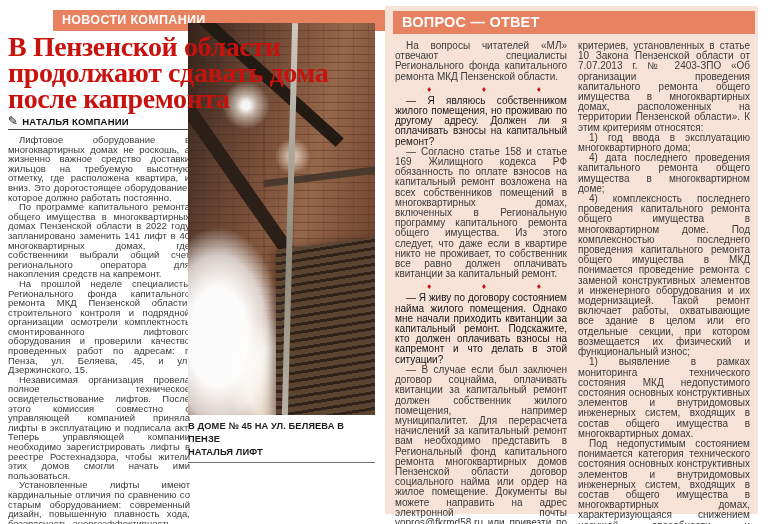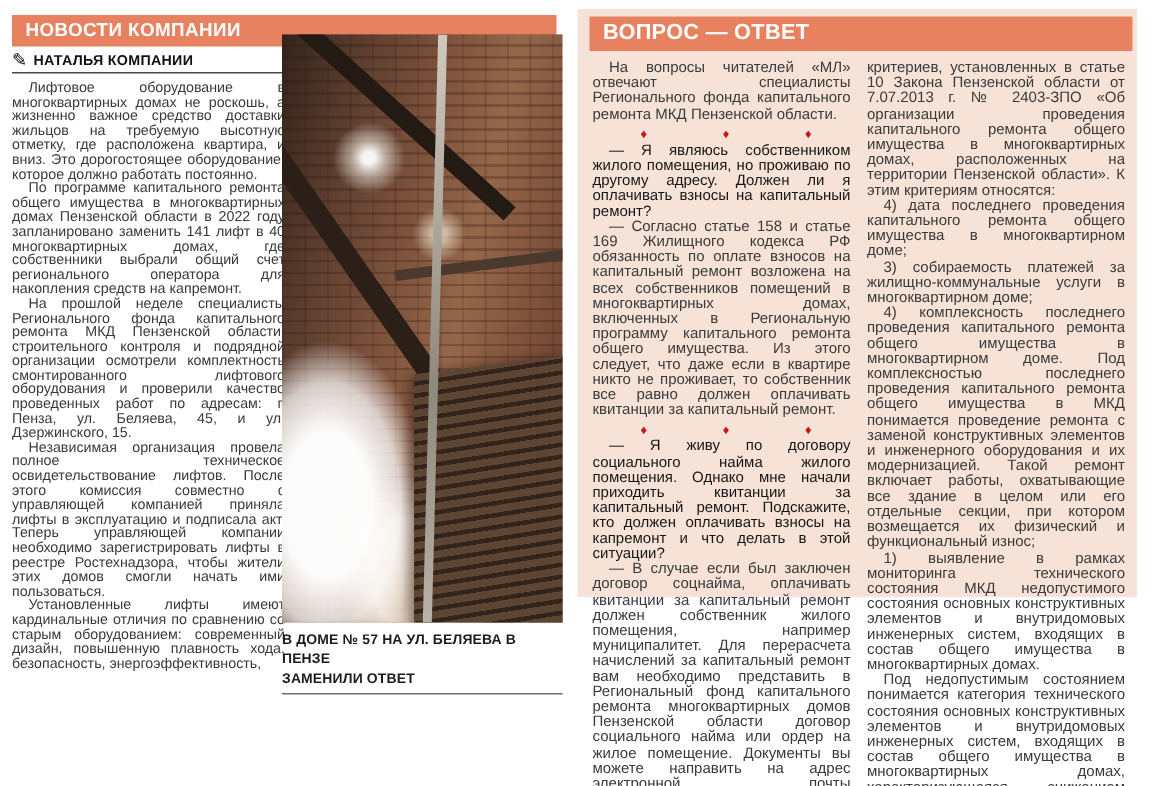--- a/index.html
+++ b/index.html
@@ -6,21 +6,21 @@
   body{
     width:768px;height:524px;position:relative;overflow:hidden;
     background:#ffffff;
     font-family:"Liberation Sans","DejaVu Sans",sans-serif;
     -webkit-font-smoothing:antialiased;
   }
   
   .news{position:absolute;left:8px;top:10px;width:375px;}
   .news-bar{
     background:#e8815f;color:#fff;font-weight:bold;font-size:12.5px;
-    height:21px;line-height:21px;padding-left:9px;letter-spacing:.3px;width:354px;
+    height:21px;line-height:21px;padding-left:9px;letter-spacing:.3px;width:354px;margin-left:45px;
   }
   .headline{
     position:relative;z-index:5;margin:3px 0 0;
     font-family:"Liberation Serif","DejaVu Serif",serif;font-weight:bold;
     color:#c8120e;font-size:28px;line-height:26px;letter-spacing:-.4px;
   }
   .headline span{display:block;}
   .byline{
     display:flex;align-items:center;gap:4px;width:180px;margin-top:3px;
     padding-bottom:2px;border-bottom:1.5px solid #4a4a4a;
@@ -50,21 +50,21 @@
   .ph-cross{position:absolute;left:40%;top:150px;width:120px;height:7px;background:#4a392c;transform:rotate(-7deg);}
   .ph-panel{
     position:absolute;right:-6px;bottom:-8px;width:56%;height:46%;
     background:repeating-linear-gradient(178deg,#5d4534 0 5px,#33241b 5px 8px);
     transform:skewY(-7deg);box-shadow:-4px 0 8px rgba(40,20,10,.45);
   }
   .caption-wrap{position:absolute;left:188px;top:420px;width:187px;z-index:2;}
   .caption div{font-size:9.3px;font-weight:bold;line-height:13px;color:#1c1c1c;letter-spacing:.1px;}
   .cap-rule{border:none;border-top:1.5px solid #6e6e6e;margin:3px 0 4px;}
   
-  .qa{position:absolute;left:385px;top:6px;width:373px;height:392px;background:#f7e2d7;}
+  .qa{position:absolute;left:385px;top:6px;width:373px;height:508px;background:#f7e2d7;}
   .qa-bar{
     margin:5px 3px 0 8px;background:#e8815f;color:#fff;font-weight:bold;
     font-size:14.5px;height:23px;line-height:23px;padding-left:9px;letter-spacing:.2px;
   }
   .qa-cols{display:flex;gap:11px;padding:7px 8px 0 10px;}
   .qa-col{width:172px;}
   .qa-col p{
     margin:0;text-indent:11px;text-align:justify;
     font-size:10px;line-height:10.2px;color:#3a3a3a;
   }
@@ -76,20 +76,25 @@
   }
 </style>
 </head>
 <body>
 
 <div class="news">
   <div class="news-bar">
     <span>НОВОСТИ КОМПАНИИ</span>
   </div>
 
+  <h1 class="headline">
+    <span>В Пензенской области</span>
+    <span>продолжают сдавать дома</span>
+    <span>после капремонта</span>
+  </h1>
 
   <div class="byline">
     <span class="author-icon">✎</span>
     <span>НАТАЛЬЯ КОМПАНИИ</span>
   </div>
 
   <div class="cols1 bodytext">
     <p>Лифтовое оборудование в многоквартирных домах не роскошь, а жизненно важное средство доставки жильцов на требуемую высотную отметку, где расположена квартира, и вниз. Это дорогостоящее оборудование, которое должно работать постоянно.</p>
     <p>По программе капитального ремонта общего имущества в многоквартирных домах Пензенской области в 2022 году запланировано заменить 141 лифт в 40 многоквартирных домах, где собственники выбрали общий счет регионального оператора для накопления средств на капремонт.</p>
     <p>На прошлой неделе специалисты Регионального фонда капитального ремонта МКД Пензенской области, строительного контроля и подрядной организации осмотрели комплектность смонтированного лифтового оборудования и проверили качество проведенных работ по адресам: г. Пенза, ул. Беляева, 45, и ул. Дзержинского, 15.</p>
@@ -101,22 +106,22 @@
 <div class="photo">
   <div class="ph-beam1"></div>
   <div class="ph-beam2"></div>
   <div class="ph-cross"></div>
   <div class="ph-panel"></div>
   <div class="ph-rail"></div>
 </div>
 
 <div class="caption-wrap">
   <div class="caption">
-    <div>В ДОМЕ № 57 НА УЛ. БЕЛЯЕВА В ПЕНЗЕ</div>
-    <div>ЗАМЕНИЛИ ОТВЕТ</div>
+    <div>В ДОМЕ № 45 НА УЛ. БЕЛЯЕВА В ПЕНЗЕ</div>
+    <div>НАТАЛЬЯ ЛИФТ</div>
   </div>
   <hr class="cap-rule">
 </div>
 
 <div class="qa">
   <div class="qa-bar">
     <span>ВОПРОС — ОТВЕТ</span>
   </div>
 
   <div class="qa-cols">
@@ -127,27 +132,27 @@
         <span>♦</span>
         <span>♦</span>
       </div>
       <p class="q">— Я являюсь собственником жилого помещения, но проживаю по другому адресу. Должен ли я оплачивать взносы на капитальный ремонт?</p>
       <p>— Согласно статье 158 и статье 169 Жилищного кодекса РФ обязанность по оплате взносов на капитальный ремонт возложена на всех собственников помещений в многоквартирных домах, включенных в Региональную программу капитального ремонта общего имущества. Из этого следует, что даже если в квартире никто не проживает, то собственник все равно должен оплачивать квитанции за капитальный ремонт.</p>
       <div class="diamonds">
         <span>♦</span>
         <span>♦</span>
         <span>♦</span>
       </div>
-      <p class="q">— Я живу по договору социального найма жилого помещения. Однако мне начали приходить квитанции за капитальный ремонт. Подскажите, кто должен оплачивать взносы на капремонт и что делать в этой ситуации?</p>
+      <p class="q">— Я живу по договору состоянием найма жилого помещения. Однако мне начали приходить квитанции за капитальный ремонт. Подскажите, кто должен оплачивать взносы на капремонт и что делать в этой ситуации?</p>
       <p>— В случае если был заключен договор соцнайма, оплачивать квитанции за капитальный ремонт должен собственник жилого помещения, например муниципалитет. Для перерасчета начислений за капитальный ремонт вам необходимо представить в Региональный фонд капитального ремонта многоквартирных домов Пензенской области договор социального найма или ордер на жилое помещение. Документы вы можете направить на адрес электронной почты vopros@fkrmd58.ru или привезти по адресу: г. Пенза, пр. Строителей, 21к, пом. 1.</p>
 
     </div>
 
     <div class="qa-col">
       <p class="cont">критериев, установленных в статье 10 Закона Пензенской области от 7.07.2013 г. № 2403-ЗПО «Об организации проведения капитального ремонта общего имущества в многоквартирных домах, расположенных на территории Пензенской области». К этим критериям относятся:</p>
+      <p>1) год ввода в эксплуатацию многоквартирного дома;</p>
       <p>4) дата последнего проведения капитального ремонта общего имущества в многоквартирном доме;</p>
-      <p>3) собираемость платежей за жилищно-коммунальные услуги в многоквартирном доме;</p>
       <p>4) комплексность последнего проведения капитального ремонта общего имущества в многоквартирном доме. Под комплексностью последнего проведения капитального ремонта общего имущества в МКД понимается проведение ремонта с заменой конструктивных элементов и инженерного оборудования и их модернизацией. Такой ремонт включает работы, охватывающие все здание в целом или его отдельные секции, при котором возмещается их физический и функциональный износ;</p>
       <p>1) выявление в рамках мониторинга технического состояния МКД недопустимого состояния основных конструктивных элементов и внутридомовых инженерных систем, входящих в состав общего имущества в многоквартирных домах.</p>
       <p>Под недопустимым состоянием понимается категория технического состояния основных конструктивных элементов и внутридомовых инженерных систем, входящих в состав общего имущества в многоквартирных домах, характеризующаяся снижением несущей способности и эксплуатационных характеристик, при котором существует опасность для пребывания людей и сохранности имущества, когда основания для признания многоквартирного дома аварийным и подлежащим сносу или реконструкции отсутствуют.</p>
     </div>
   </div>
 </div>
 
 </body></html>

